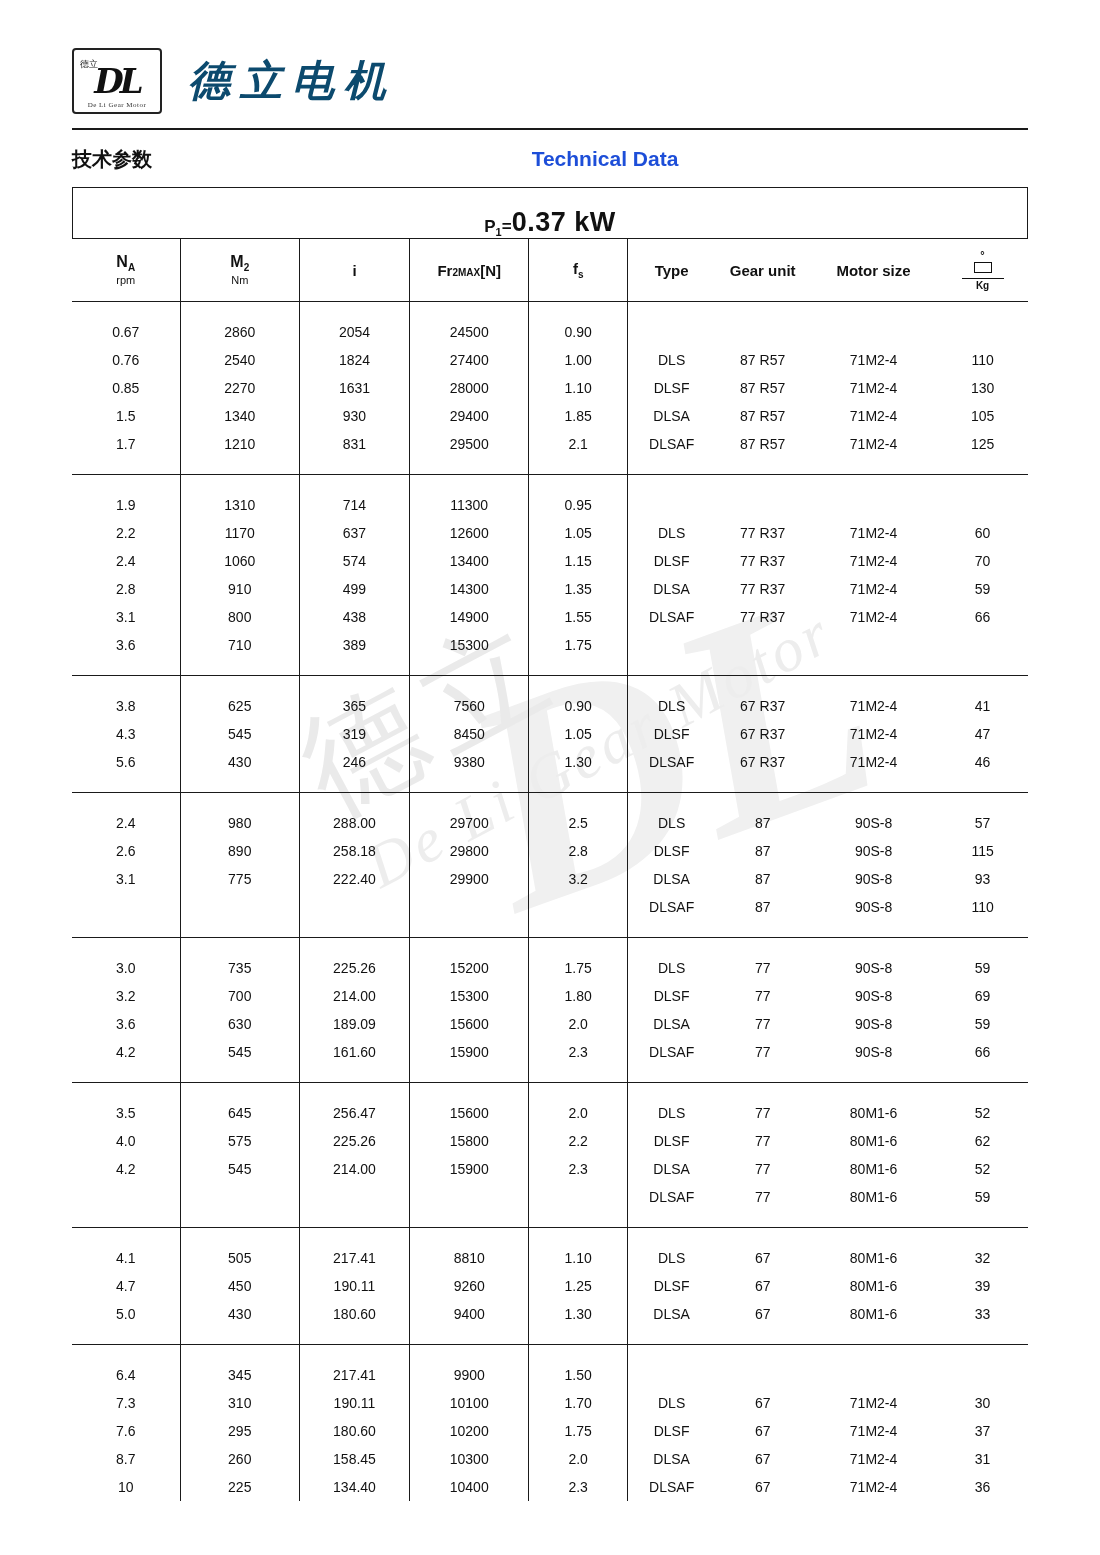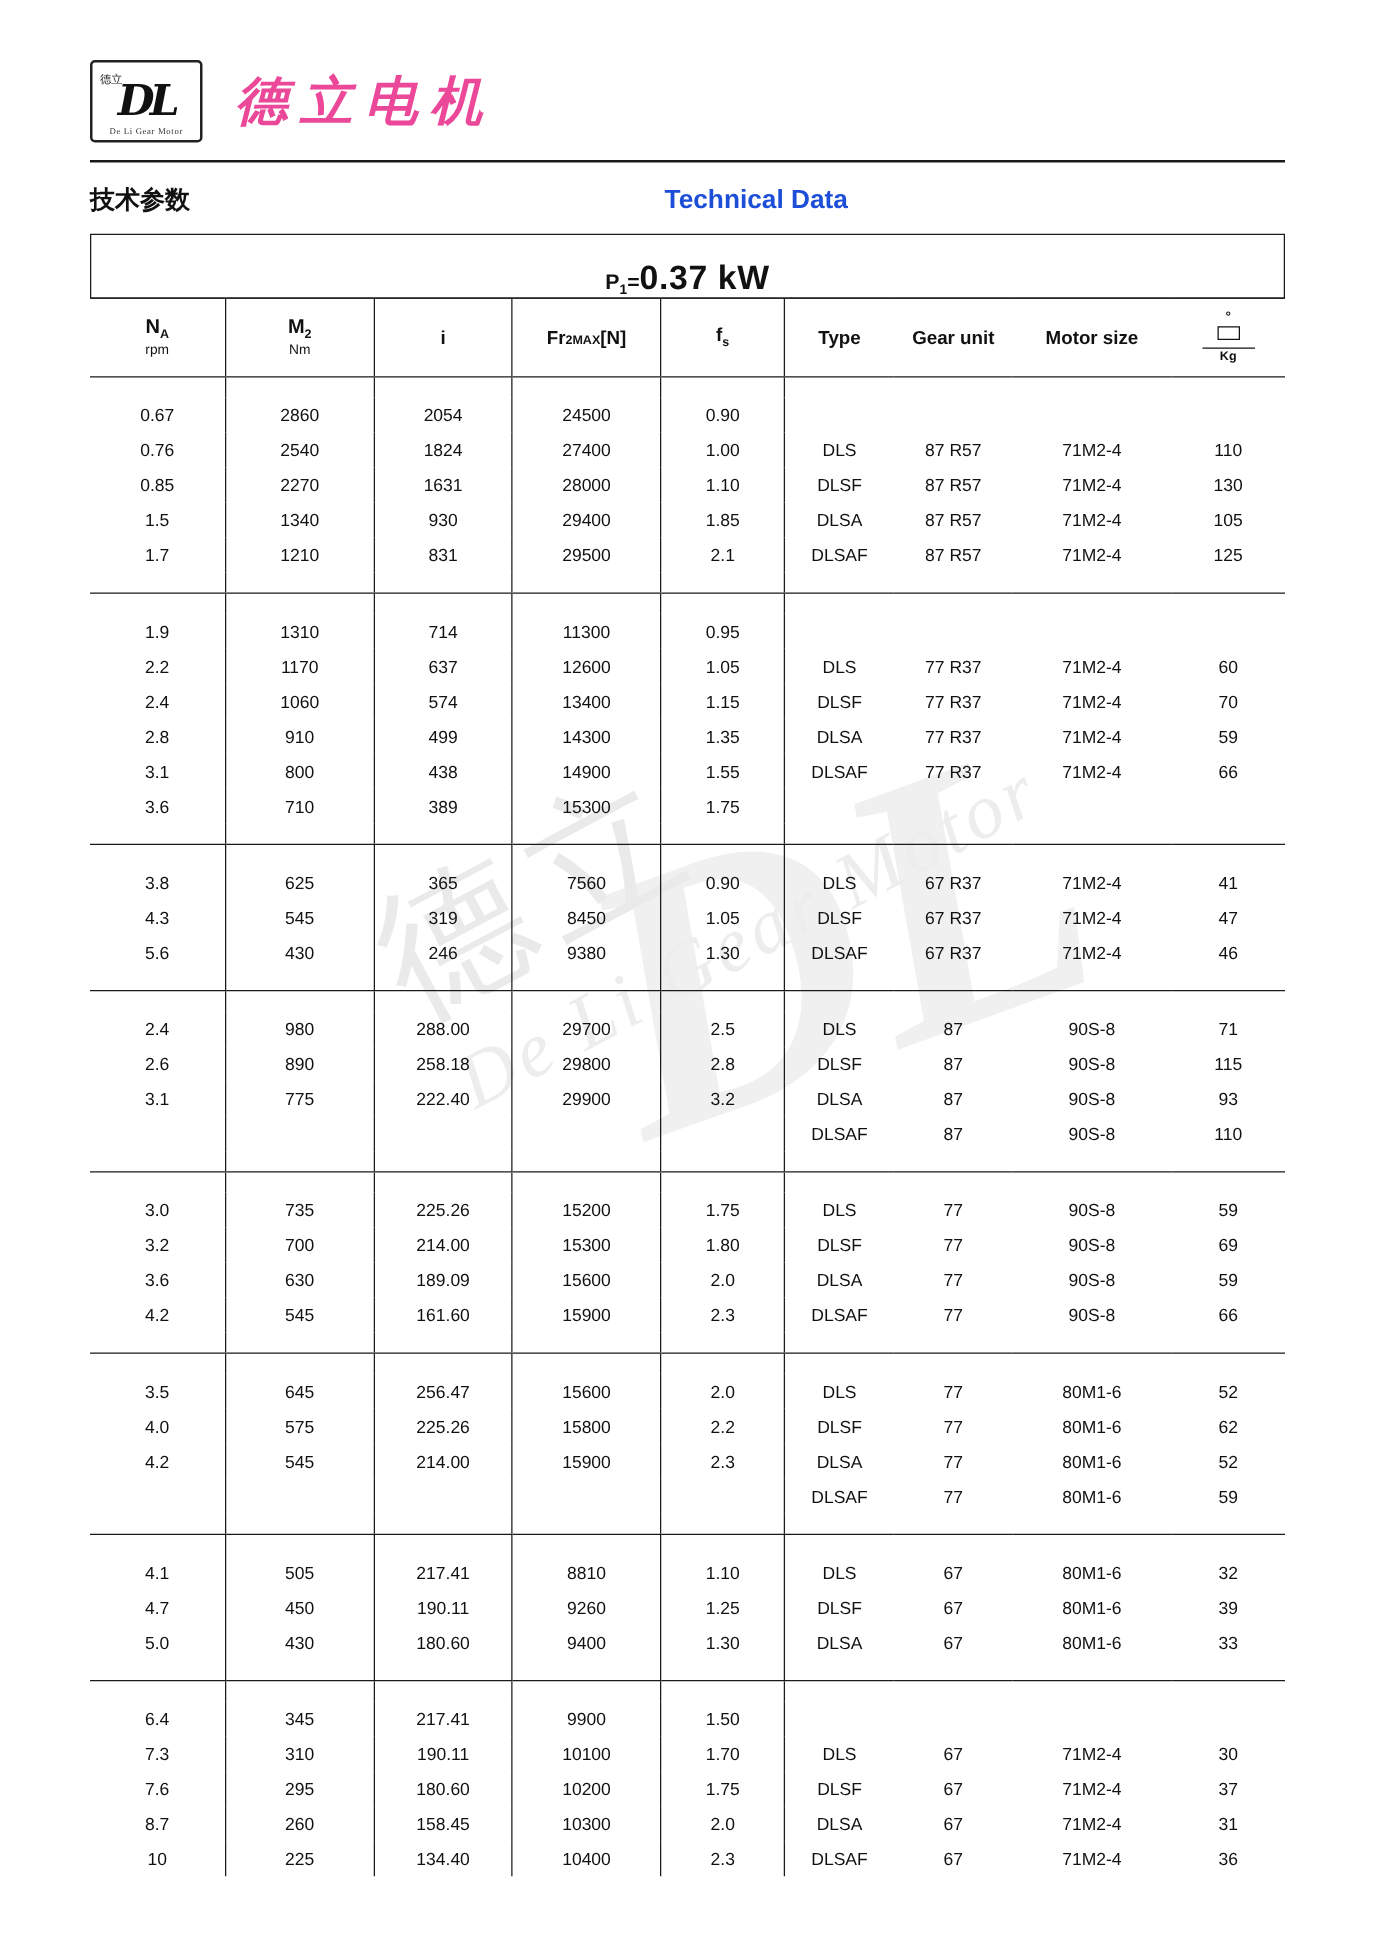--- a/index.html
+++ b/index.html
@@ -116,21 +116,21 @@
     font-size: 9px;
     line-height: 1.05;
     color: #222;
   }
   .brand-cn {
     font-family: "DejaVu Serif", serif;
     font-size: 42px;
     font-weight: bold;
     font-style: italic;
     letter-spacing: 10px;
-    color: #ec4899;
+    color: #0c4a6e;
   }
   .rule {
     border-top: 2px solid #1a1a1a;
     margin-top: 4px;
     position: relative;
     z-index: 2;
   }
 
   
   .title-row {
@@ -573,21 +573,21 @@
         </tr>
         <tr>
           <td class="num">2.4</td>
           <td class="num vline">980</td>
           <td class="num vline">288.00</td>
           <td class="num vline">29700</td>
           <td class="num vline">2.5</td>
           <td class="type-cell vline">DLS</td>
           <td class="type-cell">87</td>
           <td class="type-cell">90S-8</td>
-          <td class="num">71</td>
+          <td class="num">57</td>
         </tr>
         <tr>
           <td class="num">2.6</td>
           <td class="num vline">890</td>
           <td class="num vline">258.18</td>
           <td class="num vline">29800</td>
           <td class="num vline">2.8</td>
           <td class="type-cell vline">DLSF</td>
           <td class="type-cell">87</td>
           <td class="type-cell">90S-8</td>

